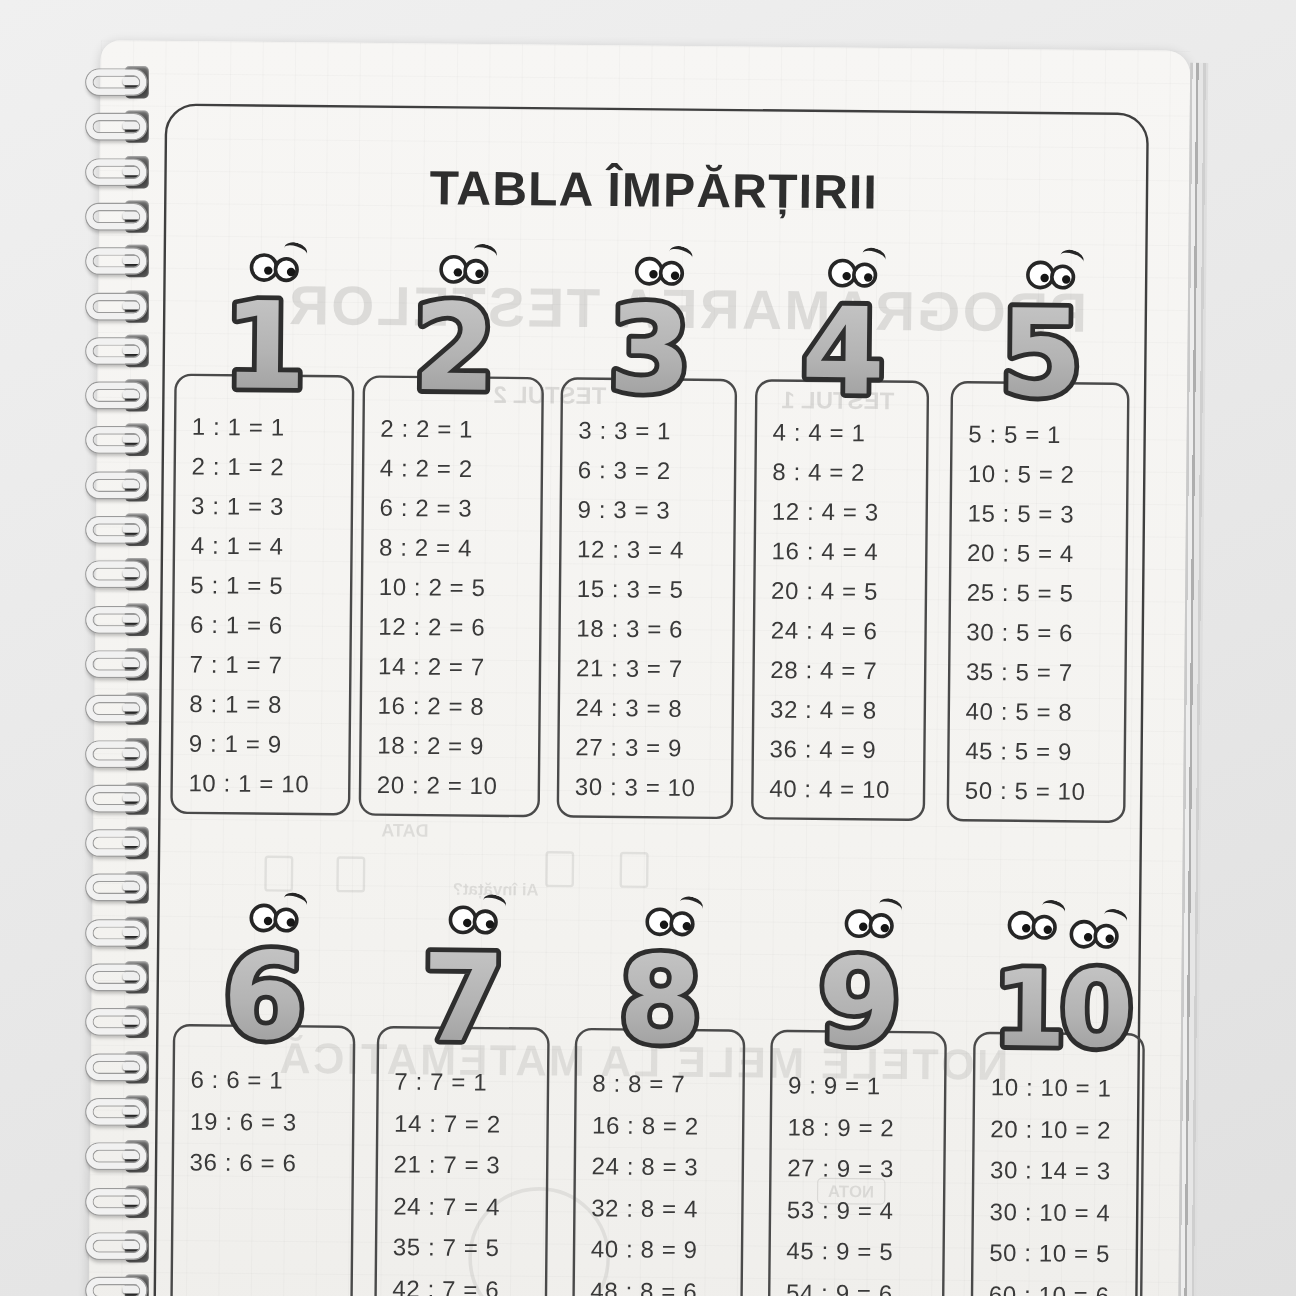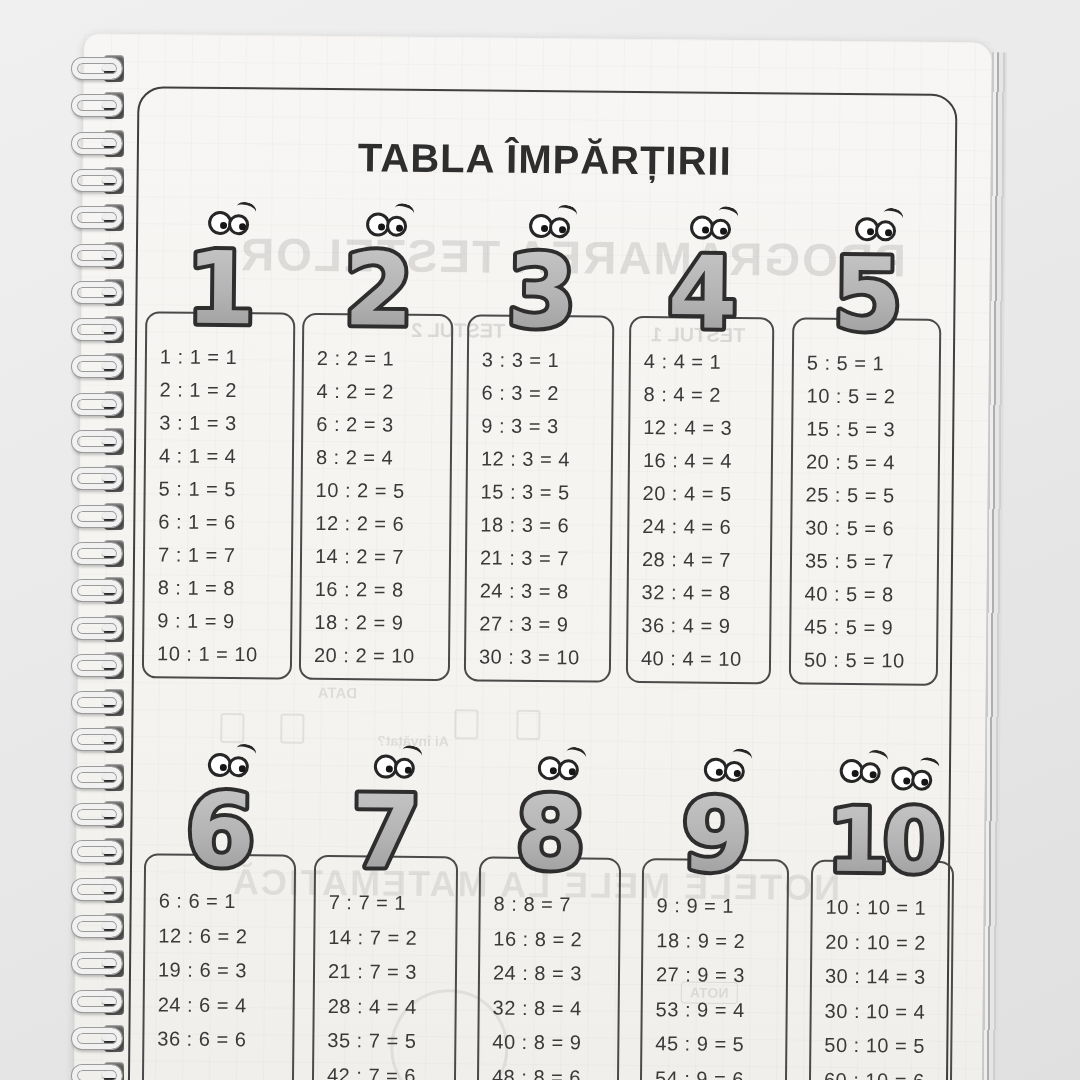--- a/index.html
+++ b/index.html
@@ -261,42 +261,40 @@
             <i class="brow"></i>
             <span class="eye"></span>
             <span class="eye"></span>
           </div>
         <svg viewBox="0 0 150 112">
             <text x="75" y="97" text-anchor="middle" fill="url(#ng)">6</text>
           </svg>
       </div>
       <div class="facts">
           <div class="fact">6 : 6 = 1</div>
-          <div class="fact">12 : 6 = 2</div>
           <div class="fact">19 : 6 = 3</div>
-          <div class="fact">24 : 6 = 4</div>
           <div class="fact">36 : 6 = 6</div>
         </div>
     </div>
     <div class="card p7 bottom-card">
       <div class="num">
         <div class="eyes">
             <i class="brow"></i>
             <span class="eye"></span>
             <span class="eye"></span>
           </div>
         <svg viewBox="0 0 150 112">
             <text x="75" y="97" text-anchor="middle" fill="url(#ng)">7</text>
           </svg>
       </div>
       <div class="facts">
           <div class="fact">7 : 7 = 1</div>
           <div class="fact">14 : 7 = 2</div>
           <div class="fact">21 : 7 = 3</div>
-          <div class="fact">28 : 4 = 4</div>
+          <div class="fact">24 : 7 = 4</div>
           <div class="fact">35 : 7 = 5</div>
           <div class="fact">42 : 7 = 6</div>
         </div>
     </div>
     <div class="card p8 bottom-card">
       <div class="num">
         <div class="eyes">
             <i class="brow"></i>
             <span class="eye"></span>
             <span class="eye"></span>

